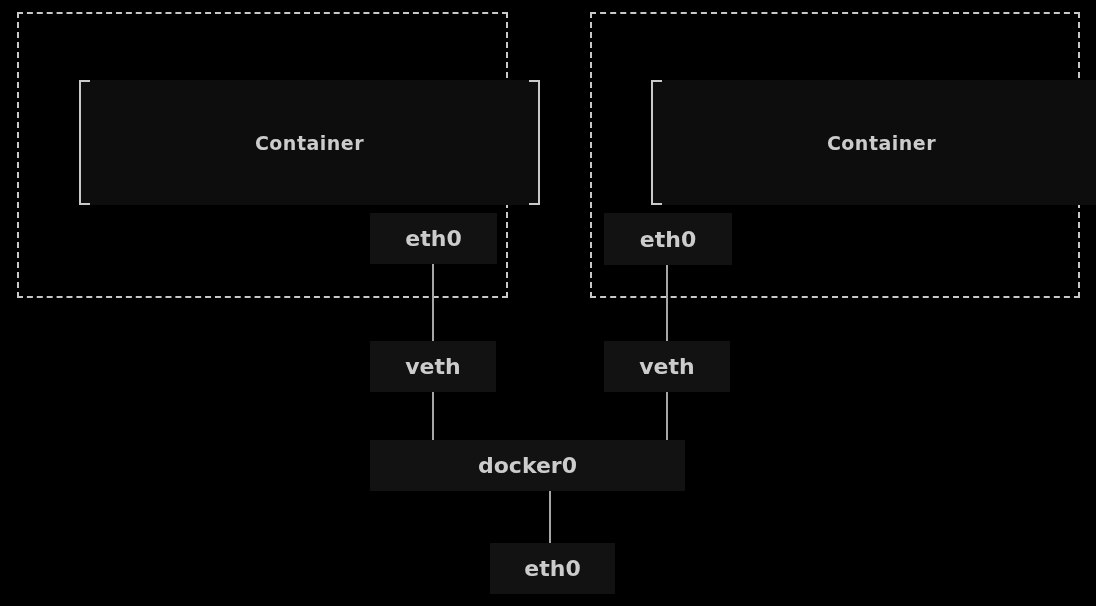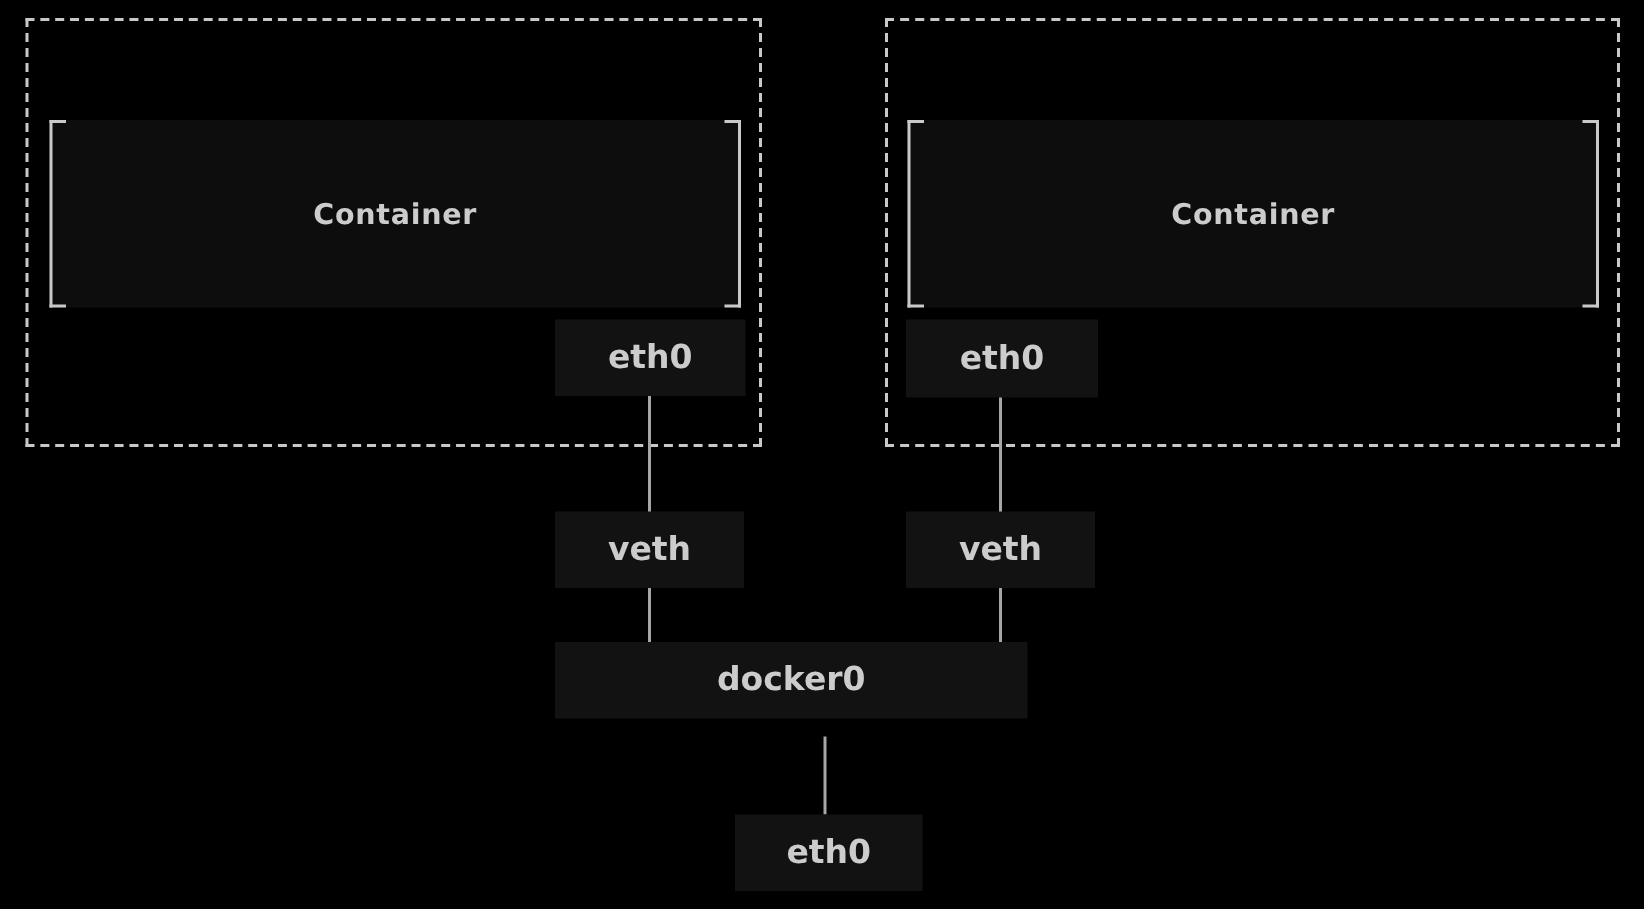--- a/index.html
+++ b/index.html
@@ -23,20 +23,21 @@
   }
   .ns.left  { left: 17px;  top: 12px; width: 491px; height: 286px; }
   .ns.right { left: 590px; top: 12px; width: 490px; height: 286px; }
 
   .container-node {
     position: absolute;
     background: var(--container-fill, #0d0d0d);
     display: flex;
     align-items: center;
     justify-content: center;
+    margin-left: 46px;
   }
   .container-node .label {
     color: var(--text, #ccc);
     font-size: 19px;
     font-weight: bold;
     letter-spacing: 0.5px;
   }
   .bracket {
     position: absolute;
     top: 0;
@@ -76,21 +77,21 @@
   }
 
   
   #container-left  { left: 14px;  top: 66px;  width: 461px; height: 125px; } 
   #container-right { left: 13px;  top: 66px;  width: 461px; height: 125px; } 
   #eth0-left       { left: 351px; top: 199px; width: 127px; height: 51px; }  
   #eth0-right      { left: 12px;  top: 199px; width: 128px; height: 52px; }  
 
   #veth-left  { left: 370px; top: 341px; width: 126px; height: 51px; }
   #veth-right { left: 604px; top: 341px; width: 126px; height: 51px; }
-  #docker0    { left: 370px; top: 428px; width: 315px; height: 51px; }
+  #docker0    { left: 370px; top: 440px; width: 315px; height: 51px; }
   #eth0-host  { left: 490px; top: 543px; width: 125px; height: 51px; }
 
   #line-left-a  { left: 432px; top: 263px; height: 79px; }
   #line-left-b  { left: 432px; top: 392px; height: 48px; }
   #line-right-a { left: 666px; top: 264px; height: 78px; }
   #line-right-b { left: 666px; top: 392px; height: 48px; }
   #line-center  { left: 549px; top: 491px; height: 52px; }
 </style>
 </head>
 <body>

